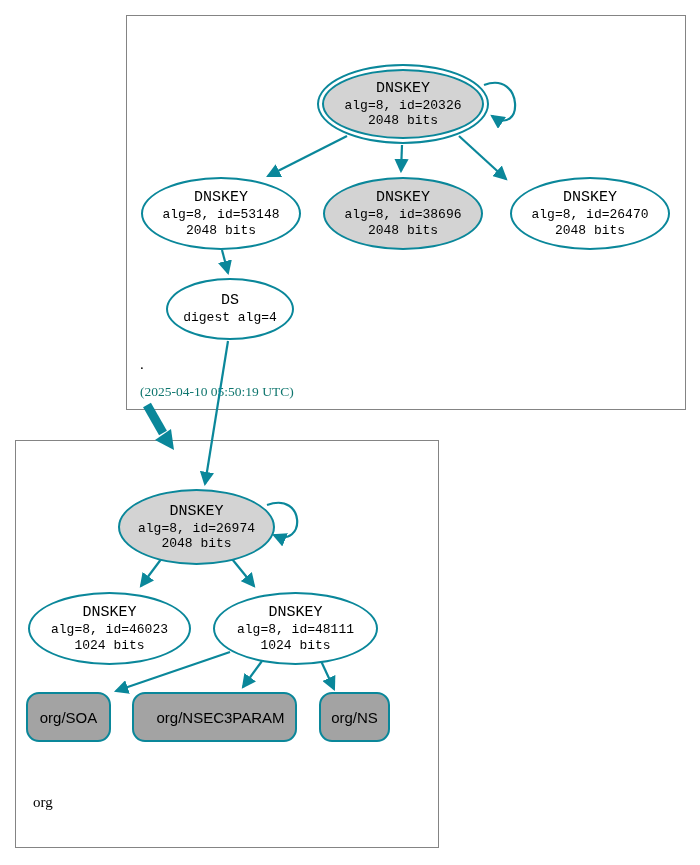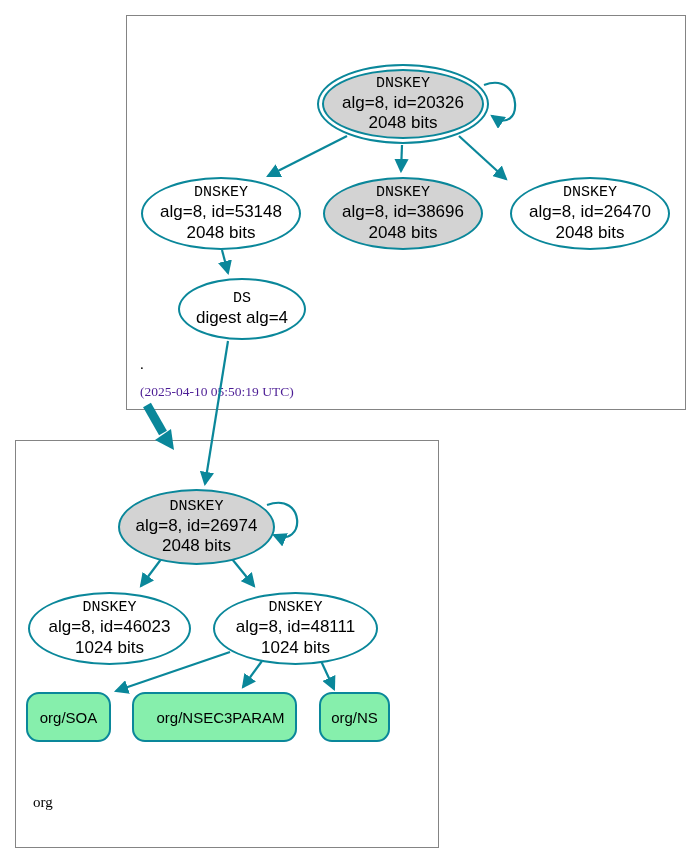--- a/index.html
+++ b/index.html
@@ -23,21 +23,21 @@
   .zone-name{
     position:absolute;
     font-family:"Liberation Serif",serif;
     font-size:15px;
     color:#000;
   }
   .zone-ts{
     position:absolute;
     font-family:"Liberation Serif",serif;
     font-size:13.5px;
-    color:#4c1d95;
+    color:#0f766e;
     white-space:nowrap;
   }
   .edge-layer{
     position:absolute;left:0;top:0;width:700px;height:865px;
   }
   .edge{
     stroke:var(--teal);
     stroke-width:2.2;
     fill:none;
   }
@@ -77,30 +77,30 @@
     border-radius:50%;
     display:flex;
     flex-direction:column;
     align-items:center;
     justify-content:center;
     text-align:center;
   }
   .rrset{
     border:2.2px solid var(--teal);
     border-radius:13px;
-    background:#86efac;
+    background:#a3a3a3;
   }
   .node-title{
     font-family:Liberation Mono, monospace;
     font-size:15px;
     line-height:1.2;
   }
   .node-detail{
-    font-family:Liberation Sans, sans-serif;
-    font-size:17px;
+    font-family:Liberation Mono, monospace;
+    font-size:13px;
     line-height:1.18;
   }
   .rrset-label{
     font-family:"Liberation Sans",sans-serif;
     font-size:15px;
   }
 </style>
 </head>
 <body>
 
@@ -162,21 +162,21 @@
   <span class="node-detail">alg=8, id=38696</span>
   <span class="node-detail">2048 bits</span>
 </div>
 
 <div class="node ellipse" style="left:510px;top:177px;width:160px;height:73px;">
   <span class="node-title">DNSKEY</span>
   <span class="node-detail">alg=8, id=26470</span>
   <span class="node-detail">2048 bits</span>
 </div>
 
-<div class="node ellipse" style="left:178px;top:278px;width:128px;height:62px;">
+<div class="node ellipse" style="left:166px;top:278px;width:128px;height:62px;">
   <span class="node-title">DS</span>
   <span class="node-detail">digest alg=4</span>
 </div>
 
 <div class="node ellipse gray" style="left:118px;top:489px;width:157px;height:76px;">
   <span class="node-title">DNSKEY</span>
   <span class="node-detail">alg=8, id=26974</span>
   <span class="node-detail">2048 bits</span>
 </div>
 

